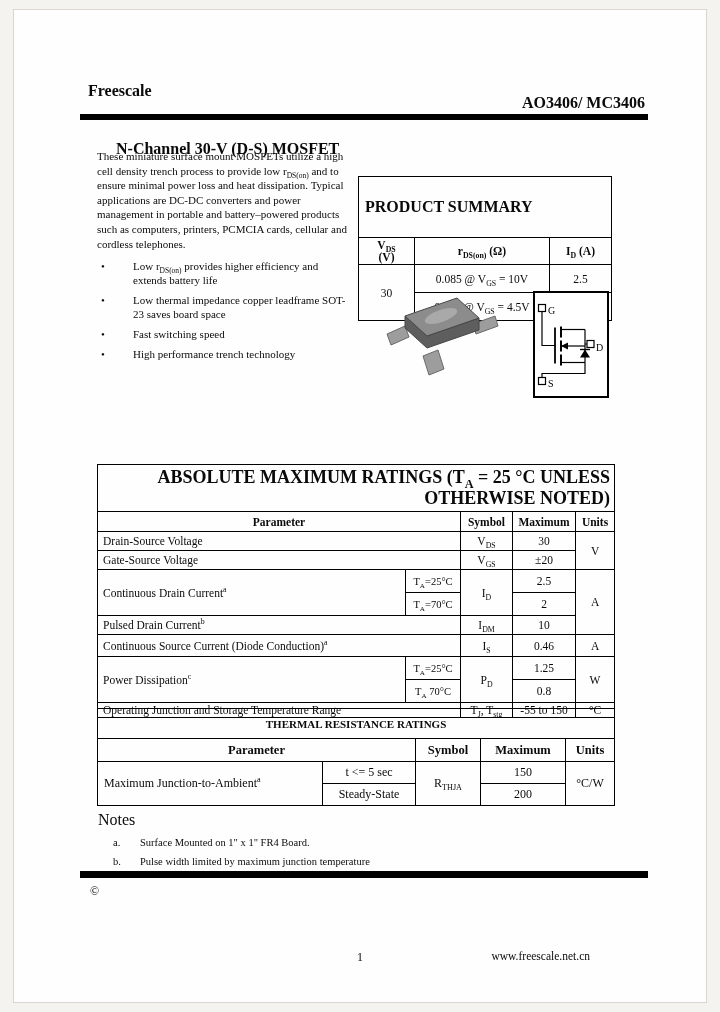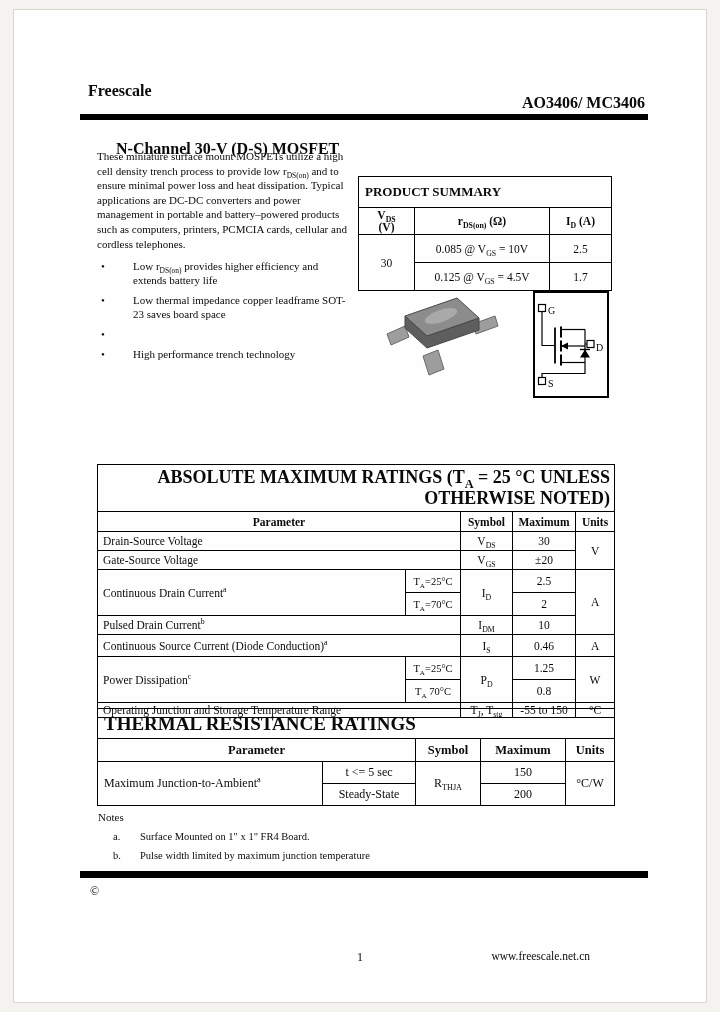--- a/index.html
+++ b/index.html
@@ -25,21 +25,21 @@
   .features{list-style:none;margin:8px 0 0;padding:0}
   .feature{display:flex;font-size:11px;line-height:14px;margin-bottom:6px}
   .bullet{flex:none;width:36px;padding-left:4px;box-sizing:border-box}
   .ftext{flex:1}
 
   table{border-collapse:collapse;table-layout:fixed}
   td{border:1px solid #000;vertical-align:middle;overflow:hidden}
 
   .ps{position:absolute;left:358px;top:176px;width:253px}
   .ps td{font-size:11.5px;padding:1px 16px}
-  .ps .ps-title td{font-size:13px;font-weight:bold;padding:7px 6px;text-align:left}
+  .ps .ps-title td{font-size:16px;font-weight:bold;padding:21px 6px;text-align:left}
   .ps .t-head td{font-weight:bold;text-align:center;height:20px}
   .ps .c{text-align:center;height:25px}
 
   .pkg{position:absolute;left:383px;top:284px;width:120px;height:112px}
   .pkg svg{width:100%;height:100%}
 
   .sym{position:absolute;left:533px;top:291px;width:72px;height:103px;border:2px solid #000;background:#fff}
   .sym svg{width:100%;height:100%;overflow:visible;display:block}
   .sym text{font-family:"Liberation Serif",serif;font-size:10px;fill:#000}
 
@@ -47,28 +47,28 @@
   .amr td{font-size:11.5px;padding:1px 5px}
   .amr .t-title td{font-size:18px;font-weight:bold;height:20px;padding:2px 4px;text-align:right}
   .amr .t-head td{font-size:11.5px;font-weight:bold;text-align:center;height:17px}
   .amr .param{text-align:left}
   .amr .c{text-align:center}
   .amr .cond{font-size:10.5px;padding:1px 2px;text-align:center}
   .h19{height:19px}.h21{height:14px}.h22{height:22px}.h23{height:23px}
 
   .trt{position:absolute;left:97px;top:708px;width:517px}
   .trt td{font-size:12px;padding:1px 6px}
-  .trt .t-title td{font-size:19px;font-weight:bold;height:23px;padding:3px 6px;text-align:left}
+  .trt .t-title td{font-size:11px;font-weight:bold;height:23px;padding:3px 6px;text-align:center}
   .trt .t-head td{font-size:12.5px;font-weight:bold;text-align:center;height:20px}
   .trt .param{text-align:left}
   .trt .c{text-align:center}
   .trt tr.r{height:22px}
 
   .notes{position:absolute;left:98px;top:811px}
-  .notes-title{font-size:11px;margin-bottom:7px}
+  .notes-title{font-size:16px;margin-bottom:7px}
   .note{display:flex;font-size:10.5px;line-height:14px;margin-bottom:5px}
   .nlabel{flex:none;width:27px;margin-left:15px}
 
   .copyright{position:absolute;left:90px;top:884px;font-size:12px}
   .page-num{position:absolute;left:0;top:950px;width:720px;text-align:center;font-size:12px}
   .website{position:absolute;right:130px;top:950px;font-size:11.5px}
 </style>
 </head>
 <body>
 
@@ -87,20 +87,21 @@
       <li class="feature">
         <span class="bullet">•</span>
         <span class="ftext">Low r<sub>DS(on)</sub> provides higher efficiency and extends battery life</span>
       </li>
       <li class="feature">
         <span class="bullet">•</span>
         <span class="ftext">Low thermal impedance copper leadframe SOT-23 saves board space</span>
       </li>
       <li class="feature">
         <span class="bullet">•</span>
+        <span class="ftext">Fast switching speed</span>
       </li>
       <li class="feature">
         <span class="bullet">•</span>
         <span class="ftext">High performance trench technology</span>
       </li>
     </ul>
   </div>
 
   <table class="ps">
     <colgroup>

